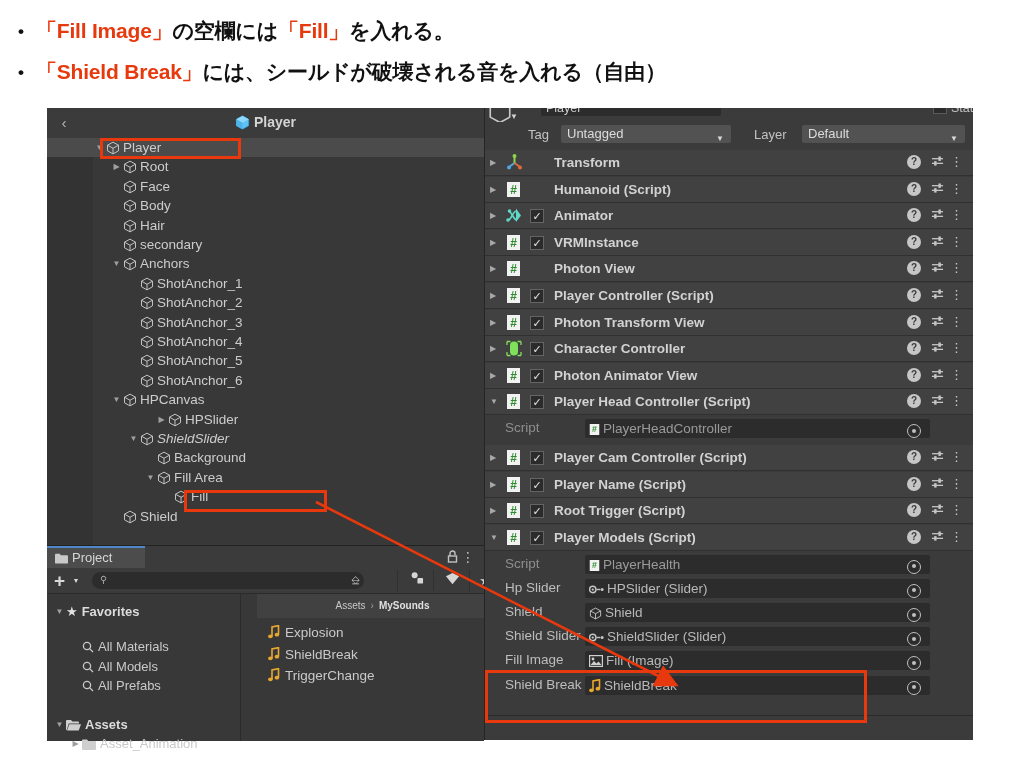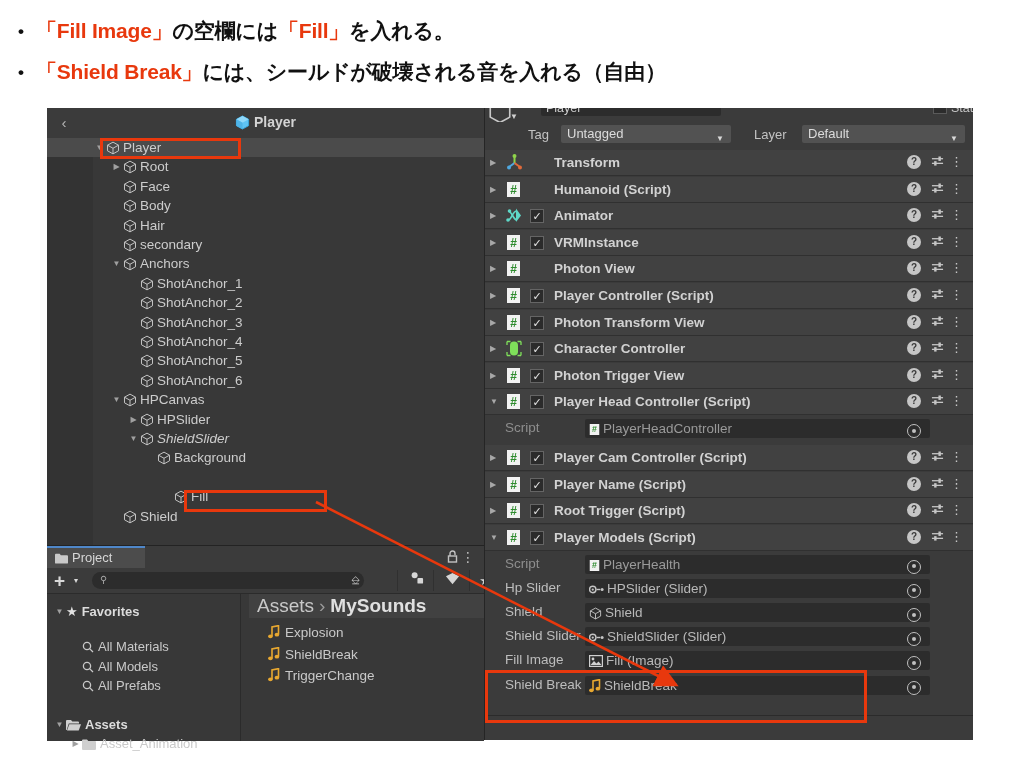--- a/index.html
+++ b/index.html
@@ -47,21 +47,21 @@
   #tb-search{position:absolute;left:45px;top:4px;width:272px;height:17px;background:#2c2c2c;border-radius:9px;}
   #tb-searchicon{position:absolute;left:8px;top:2px;color:#a8a8a8;font-size:10px;}
   #tb-searchinput{position:absolute;left:22px;top:0px;width:230px;height:17px;color:#c2c2c2;font-size:11px;line-height:17px;background:transparent;border:0;outline:none;font-family:inherit;}
   .tbbtn{position:absolute;top:2px;width:36px;height:21px;text-align:center;color:#d4d4d4;font-size:13px;line-height:21px;border-left:1px solid #303030;}
   #tbb2{left:350px;}
   #tbb3{left:386px;}
   #tbb4{left:422px;width:30px;}
   #tbb5{left:452px;}
   #proj-left{position:absolute;left:0;top:48px;width:194px;height:147px;background:#383838;border-right:1px solid #2b2b2b;box-sizing:border-box;}
   #proj-right{position:absolute;left:194px;top:48px;width:243px;height:147px;background:#383838;}
-  #proj-breadcrumb{position:absolute;left:8px;top:0;width:243px;height:24px;background:#414141;color:#c9c9c9;font-size:19px;line-height:24px;padding-left:8px;box-sizing:border-box;}
+  #proj-breadcrumb{position:absolute;left:16px;top:0;width:243px;height:24px;background:#414141;color:#c9c9c9;font-size:10px;line-height:24px;padding-left:8px;box-sizing:border-box;text-align:center;}
   #proj-breadcrumb .sep{color:#9a9a9a;margin:0 5px;}
   #proj-breadcrumb .cur{font-weight:bold;color:#e0e0e0;}
   .prow{position:absolute;left:0;width:194px;height:19px;color:#c9c9c9;font-size:13px;line-height:19px;white-space:nowrap;}
   .prow.bold{font-weight:bold;color:#dcdcdc;}
   .arow{position:absolute;left:0;width:243px;height:21px;color:#c9c9c9;font-size:13.5px;line-height:21px;white-space:nowrap;}
   .note{display:inline-block;color:#e8a830;font-size:13px;margin-right:5px;}
 
   
   #inspector{position:absolute;left:437px;top:0;width:489px;height:632px;background:#3b3b3b;border-left:1px solid #252525;box-sizing:border-box;}
   #insp-topcut{position:absolute;left:0;top:0;width:488px;height:14px;background:#3b3b3b;overflow:hidden;}
@@ -181,32 +181,36 @@
               <path d="M1.7 4.8 L8 8.3 L14.3 4.8 M8 8.3 L8 14.7" fill="none" stroke="#c9c9c9" stroke-width="1.1"></path>
             </svg></span><span class="hname">ShotAnchor_5</span></div>
         <div class="hrow" style="top: 232.8px;"><span style="display:inline-block;width:80px"></span><span class="tri empty">▶</span><span class="hcube"><svg width="14" height="14" viewBox="0 0 16 16">
               <path d="M8 1.3 L14.3 4.8 L14.3 11.2 L8 14.7 L1.7 11.2 L1.7 4.8 Z" fill="none" stroke="#c9c9c9" stroke-width="1.1"></path>
               <path d="M1.7 4.8 L8 8.3 L14.3 4.8 M8 8.3 L8 14.7" fill="none" stroke="#c9c9c9" stroke-width="1.1"></path>
             </svg></span><span class="hname">ShotAnchor_6</span></div>
         <div class="hrow" style="top: 252.2px;"><span style="display:inline-block;width:63px"></span><span class="tri">▼</span><span class="hcube"><svg width="14" height="14" viewBox="0 0 16 16">
               <path d="M8 1.3 L14.3 4.8 L14.3 11.2 L8 14.7 L1.7 11.2 L1.7 4.8 Z" fill="none" stroke="#c9c9c9" stroke-width="1.1"></path>
               <path d="M1.7 4.8 L8 8.3 L14.3 4.8 M8 8.3 L8 14.7" fill="none" stroke="#c9c9c9" stroke-width="1.1"></path>
             </svg></span><span class="hname">HPCanvas</span></div>
-        <div class="hrow" style="top: 271.6px;"><span style="display:inline-block;width:80px"></span><span class="tri">▶</span><span class="hcube"><svg width="14" height="14" viewBox="0 0 16 16">
+        <div class="hrow" style="top: 271.6px; margin-left: 28px;"><span style="display:inline-block;width:80px"></span><span class="tri">▶</span><span class="hcube"><svg width="14" height="14" viewBox="0 0 16 16">
               <path d="M8 1.3 L14.3 4.8 L14.3 11.2 L8 14.7 L1.7 11.2 L1.7 4.8 Z" fill="none" stroke="#c9c9c9" stroke-width="1.1"></path>
               <path d="M1.7 4.8 L8 8.3 L14.3 4.8 M8 8.3 L8 14.7" fill="none" stroke="#c9c9c9" stroke-width="1.1"></path>
             </svg></span><span class="hname">HPSlider</span></div>
         <div class="hrow" style="top: 291px; font-style: italic;"><span style="display:inline-block;width:80px"></span><span class="tri">▼</span><span class="hcube"><svg width="14" height="14" viewBox="0 0 16 16">
               <path d="M8 1.3 L14.3 4.8 L14.3 11.2 L8 14.7 L1.7 11.2 L1.7 4.8 Z" fill="none" stroke="#c9c9c9" stroke-width="1.1"></path>
               <path d="M1.7 4.8 L8 8.3 L14.3 4.8 M8 8.3 L8 14.7" fill="none" stroke="#c9c9c9" stroke-width="1.1"></path>
             </svg></span><span class="hname">ShieldSlider</span></div>
         <div class="hrow" style="top: 310.4px;"><span style="display:inline-block;width:97px"></span><span class="tri empty">▶</span><span class="hcube"><svg width="14" height="14" viewBox="0 0 16 16">
               <path d="M8 1.3 L14.3 4.8 L14.3 11.2 L8 14.7 L1.7 11.2 L1.7 4.8 Z" fill="none" stroke="#c9c9c9" stroke-width="1.1"></path>
               <path d="M1.7 4.8 L8 8.3 L14.3 4.8 M8 8.3 L8 14.7" fill="none" stroke="#c9c9c9" stroke-width="1.1"></path>
             </svg></span><span class="hname">Background</span></div>
+        <div class="hrow" style="top: 329.8px;"><span style="display:inline-block;width:97px"></span><span class="tri">▼</span><span class="hcube"><svg width="14" height="14" viewBox="0 0 16 16">
+              <path d="M8 1.3 L14.3 4.8 L14.3 11.2 L8 14.7 L1.7 11.2 L1.7 4.8 Z" fill="none" stroke="#c9c9c9" stroke-width="1.1"></path>
+              <path d="M1.7 4.8 L8 8.3 L14.3 4.8 M8 8.3 L8 14.7" fill="none" stroke="#c9c9c9" stroke-width="1.1"></path>
+            </svg></span><span class="hname">Fill Area</span></div>
         <div class="hrow" style="top: 349.2px;"><span style="display:inline-block;width:114px"></span><span class="tri empty">▶</span><span class="hcube"><svg width="14" height="14" viewBox="0 0 16 16">
               <path d="M8 1.3 L14.3 4.8 L14.3 11.2 L8 14.7 L1.7 11.2 L1.7 4.8 Z" fill="none" stroke="#c9c9c9" stroke-width="1.1"></path>
               <path d="M1.7 4.8 L8 8.3 L14.3 4.8 M8 8.3 L8 14.7" fill="none" stroke="#c9c9c9" stroke-width="1.1"></path>
             </svg></span><span class="hname">Fill</span></div>
         <div class="hrow" style="top: 368.6px;"><span style="display:inline-block;width:63px"></span><span class="tri empty">▶</span><span class="hcube"><svg width="14" height="14" viewBox="0 0 16 16">
               <path d="M8 1.3 L14.3 4.8 L14.3 11.2 L8 14.7 L1.7 11.2 L1.7 4.8 Z" fill="none" stroke="#c9c9c9" stroke-width="1.1"></path>
               <path d="M1.7 4.8 L8 8.3 L14.3 4.8 M8 8.3 L8 14.7" fill="none" stroke="#c9c9c9" stroke-width="1.1"></path>
             </svg></span><span class="hname">Shield</span></div>
       </div>
   </div>
@@ -467,21 +471,21 @@
             </svg></span>
           <span class="cdots">⋮</span>
         </div>
         <div class="comp" style="top: 254.8px;">
           <span class="ctri">▶</span>
           <span class="cicon"><svg width="15" height="17" viewBox="0 0 15 17">
               <rect x="1" y="1" width="13" height="15" fill="#f2f2f2"></rect>
               <text x="7.5" y="12.5" font-size="12" font-family="Liberation Sans,sans-serif" font-weight="bold" fill="#2d8b2d" text-anchor="middle">#</text>
             </svg></span>
           <span class="ccheck">✓</span>
-          <span class="cname">Photon Trigger View</span>
+          <span class="cname">Photon Animator View</span>
           <span class="chelp">?</span>
           <span class="cpreset"><svg width="13" height="13" viewBox="0 0 14 14">
               <line x1="1" y1="4" x2="13" y2="4" stroke="#c6c6c6" stroke-width="1.4"></line>
               <line x1="1" y1="9" x2="13" y2="9" stroke="#c6c6c6" stroke-width="1.4"></line>
               <rect x="8" y="1.6" width="2.6" height="4.8" fill="#c6c6c6"></rect>
               <rect x="3.4" y="6.6" width="2.6" height="4.8" fill="#c6c6c6"></rect>
             </svg></span>
           <span class="cdots">⋮</span>
         </div>
         <div class="comp" style="top: 281.4px;">

